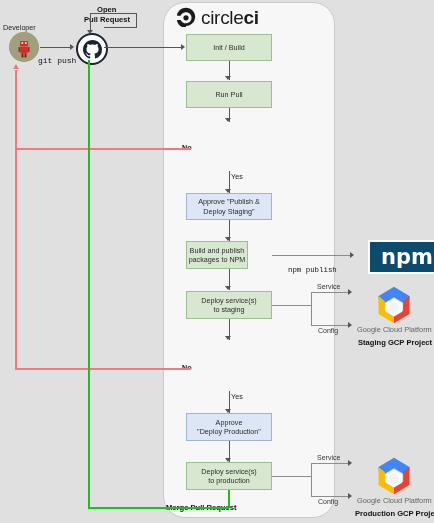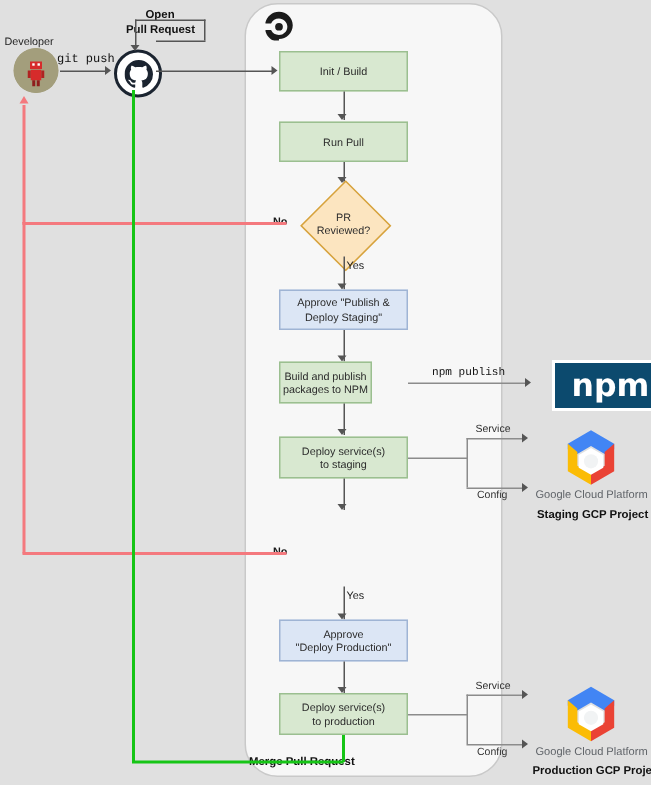--- a/index.html
+++ b/index.html
@@ -79,21 +79,21 @@
     border-right:3.5px solid transparent;border-bottom:5px solid #f4797e;
   }
   .arrow-r-gray{
     width:0;height:0;border-top:3px solid transparent;
     border-bottom:3px solid transparent;border-left:4.4px solid #555;
   }
 
   
   .lbl{font-size:7.2px;color:#1b1b1b;white-space:nowrap;}
   .lbl-b{font-size:7.6px;font-weight:700;color:#111;white-space:nowrap;}
-  .lbl-mono{font-family:"Liberation Mono", monospace;font-size:7.4px;color:#111;white-space:nowrap;}
+  .lbl-mono{font-family:"Liberation Mono", monospace;font-size:7.4px;color:#111;white-space:nowrap;margin-top:21px;}
   .lbl-red{font-size:7.2px;font-weight:700;color:#1b1b1b;white-space:nowrap;}
   .lbl-gcp{font-size:7.6px;font-weight:700;color:#111;white-space:nowrap;text-align:center;}
   .lbl-sm{font-size:7px;color:#333;white-space:nowrap;}
 
   
   #dev-avatar{
     left:9px;top:32px;width:30px;height:30px;border-radius:50%;
     background:#a39e7c;overflow:hidden;
   }
   #gh-node{
@@ -118,20 +118,23 @@
 
 <div id="stage">
 
   <div class="abs" id="ci-panel"></div>
 
   <div class="abs" id="ci-logo">
     <svg width="20" height="20" viewBox="0 0 24 24">
       <path fill="#1b1b1b" d="M12 0C6.2 0 1.4 4.1.2 9.6c0 .1 0 .1 0 .2 0 .3.2.5.5.5h4.1c.2 0 .4-.1.5-.3 1.1-2.4 3.6-4.1 6.7-4.1 4 0 7.3 3.2 7.3 7.2S16 20.3 12 20.3c-3.1 0-5.6-1.7-6.7-4.1-.1-.2-.3-.3-.5-.3H.7c-.3 0-.5.2-.5.5 0 .1 0 .1 0 .2C1.4 22.1 6.2 26.2 12 26.2v-2.4c6.6 0 12-5.4 12-12S18.6 0 12 0z" transform="scale(0.92) translate(1,1)"></path>
       <circle cx="12" cy="13" r="3.1" fill="#1b1b1b"></circle>
     </svg>
+    <div class="ci-word">
+      <span class="light">circle</span><span class="bold">ci</span>
+    </div>
   </div>
 
   <div class="abs lbl" style="left:3px;top:23px;">Developer</div>
   <div class="abs" id="dev-avatar">
     <svg width="30" height="30" viewBox="0 0 30 30">
       <circle cx="15" cy="15" r="15" fill="#a39e7c"></circle>
       <rect x="11" y="9" width="8" height="5" fill="#d62b2b"></rect>
       <rect x="12.5" y="10.2" width="1.6" height="1.6" fill="#fff"></rect>
       <rect x="16" y="10.2" width="1.6" height="1.6" fill="#fff"></rect>
       <rect x="11.5" y="14.5" width="7" height="7" fill="#d62b2b"></rect>
@@ -170,29 +173,20 @@
   <div class="abs vline" style="left:228.5px;top:61px;height:19px;"></div>
   <div class="abs arrow-d" style="left:225.3px;top:76px;"></div>
 
   <div class="abs node green" style="left:186px;top:81px;width:86px;height:27px;">
     <span>Run Pull</span>
   </div>
 
   <div class="abs vline" style="left:228.5px;top:108px;height:14px;"></div>
   <div class="abs arrow-d" style="left:225.3px;top:118px;"></div>
 
-  <div class="abs diamond-wrap" style="left:191px;top:120px;">
-    <div class="diamond"></div>
-    <div class="diamond-label">
-      <div>
-        <div>PR</div>
-        <div>Reviewed?</div>
-      </div>
-    </div>
-  </div>
 
   <div class="abs vline" style="left:228.5px;top:171px;height:22px;"></div>
   <div class="abs lbl" style="left:231px;top:172px;">Yes</div>
   <div class="abs arrow-d" style="left:225.3px;top:189px;"></div>
 
   <div class="abs node blue" style="left:186px;top:193px;width:86px;height:27px;">
     <div>
       <div>Approve "Publish &amp;</div>
       <div>Deploy Staging"</div>
     </div>

